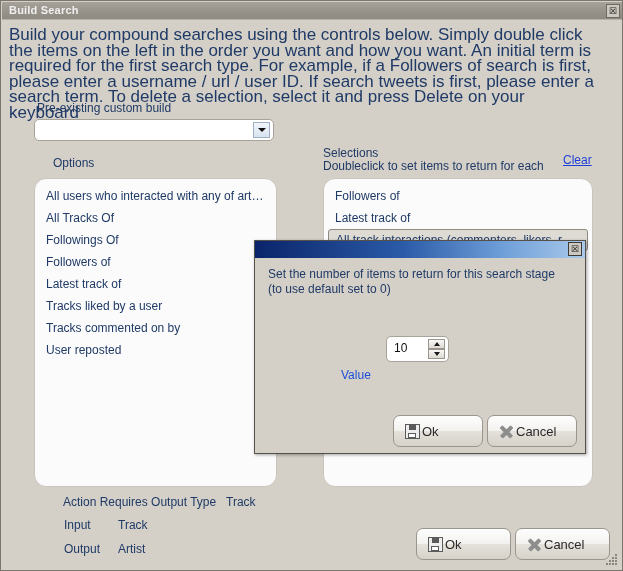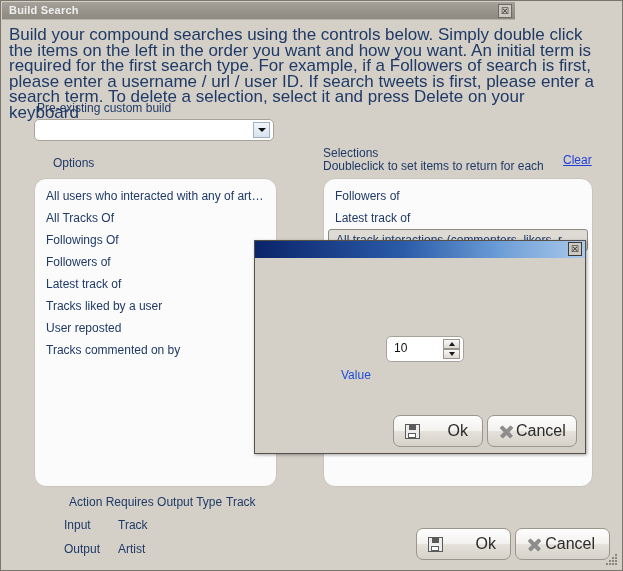--- a/index.html
+++ b/index.html
@@ -17,21 +17,21 @@
     background: #d4d0c8;
     overflow: hidden;
     box-sizing: border-box;
     border: 1px solid #7a766e;
   }
 
   
   .titlebar {
     position: absolute;
     left: 1px; top: 1px;
-    width: 513px; height: 18px;
+    width: 621px; height: 18px;
     background: linear-gradient(to bottom, #a6a29a 0%, #98948c 50%, #8e8a82 100%);
     border-bottom: 1px solid #b5b1a9;
     box-sizing: border-box;
   }
   .titlebar-text {
     position: absolute;
     left: 7px; top: 2px;
     font-size: 11px;
     font-weight: bold;
     color: #efefef;
@@ -154,22 +154,22 @@
     cursor: pointer;
   }
   .btn .ico {
     width: 20px; height: 20px;
     margin-left: 8px;
     flex: 0 0 auto;
     display: flex; align-items: center; justify-content: center;
   }
   .btn .txt {
     flex: 1 1 auto;
-    text-align: right;
-    font-size: 16px;
+    text-align: left;
+    font-size: 13px;
     color: #2a2a2a;
     padding-right: 14px;
   }
 
   
   .floppy {
     width: 15px; height: 15px;
     border: 1.5px solid #5a5a5a;
     background: #ededed;
     position: relative;
@@ -241,21 +241,21 @@
   .modal-value-label {
     position: absolute;
     left: 86px; top: 104px;
     font-size: 12px;
     color: #1d4ed8;
     margin-top: 23px;
   }
   .spinner {
     position: absolute;
     left: 131px; top: 95px;
-    width: 78px; height: 26px;
+    width: 63px; height: 26px;
     background: #ffffff;
     border: 1px solid #a7a39b;
     border-radius: 5px;
     box-sizing: border-box;
   }
   .spinner-value {
     position: absolute;
     left: 7px; top: 4px;
     font-size: 12px;
     color: #101010;
@@ -311,37 +311,37 @@
 
   <div class="lbl" style="left:52px; top:155px;text-align:center;">Options</div>
   <div class="panel" id="options-panel">
     <div class="list">
       <div class="list-item">All users who interacted with any of artists...</div>
       <div class="list-item">All Tracks Of</div>
       <div class="list-item">Followings Of</div>
       <div class="list-item">Followers of</div>
       <div class="list-item">Latest track of</div>
       <div class="list-item">Tracks liked by a user</div>
+      <div class="list-item">Tracks commented on by</div>
       <div class="list-item">User reposted</div>
-      <div class="list-item">Tracks commented on by</div>
     </div>
   </div>
 
   <div class="lbl" style="left:322px; top:145px;">Selections</div>
   <div class="lbl" style="left:322px; top:158px;">Doubleclick to set items to return for each</div>
   <div class="clear-link">Clear</div>
   <div class="panel" id="selections-panel">
     <div class="list">
       <div class="list-item">Followers of</div>
       <div class="list-item">Latest track of</div>
       <div class="list-item selected">All track interactions (commenters, likers, repost...</div>
     </div>
   </div>
 
-  <div class="lbl" style="left:68px; top:494px;text-align:center;">Action Requires Output Type</div>
+  <div class="lbl" style="left:62px; top:494px;text-align:center;">Action Requires Output Type</div>
   <div class="lbl" style="left:225px; top:494px;">Track</div>
   <div class="lbl" style="left:63px; top:517px;">Input</div>
   <div class="lbl" style="left:117px; top:517px;">Track</div>
   <div class="lbl" style="left:63px; top:541px;">Output</div>
   <div class="lbl" style="left:117px; top:541px;">Artist</div>
 
 
   <div class="btn" style="left:415px; top:527px; width:95px;">
     <span class="ico">
         <span class="floppy"></span>
@@ -367,20 +367,21 @@
         <rect x="5" y="11" width="2" height="2"></rect>
       <rect x="8" y="11" width="2" height="2"></rect>
         <rect x="11" y="11" width="2" height="2"></rect>
     </g>
   </svg>
 
   <div class="modal">
     <div class="modal-titlebar">
       <div class="modal-close">☒</div>
     </div>
+    <div class="modal-text">Set the number of items to return for this search stage (to use default set to 0)</div>
     <div class="modal-value-label">Value</div>
     <div class="spinner">
       <div class="spinner-value">10</div>
       <div class="spin-btns">
         <div class="spin-btn">
             <span class="up"></span>
           </div>
         <div class="spin-btn">
             <span class="down"></span>
           </div>

